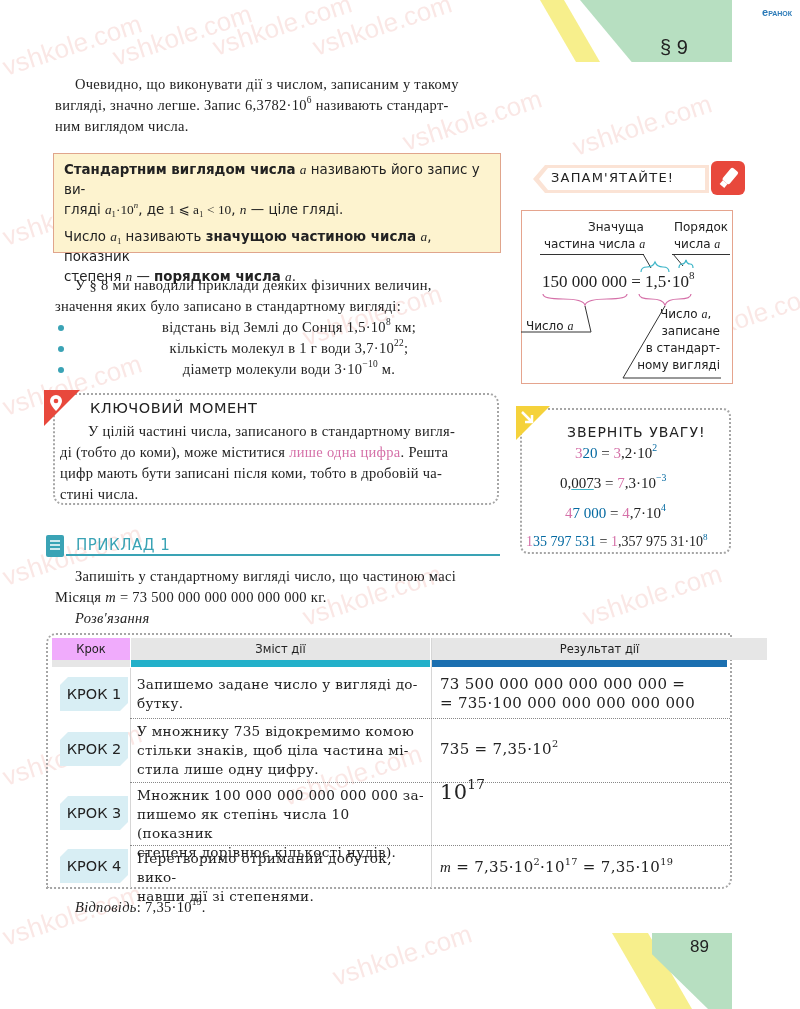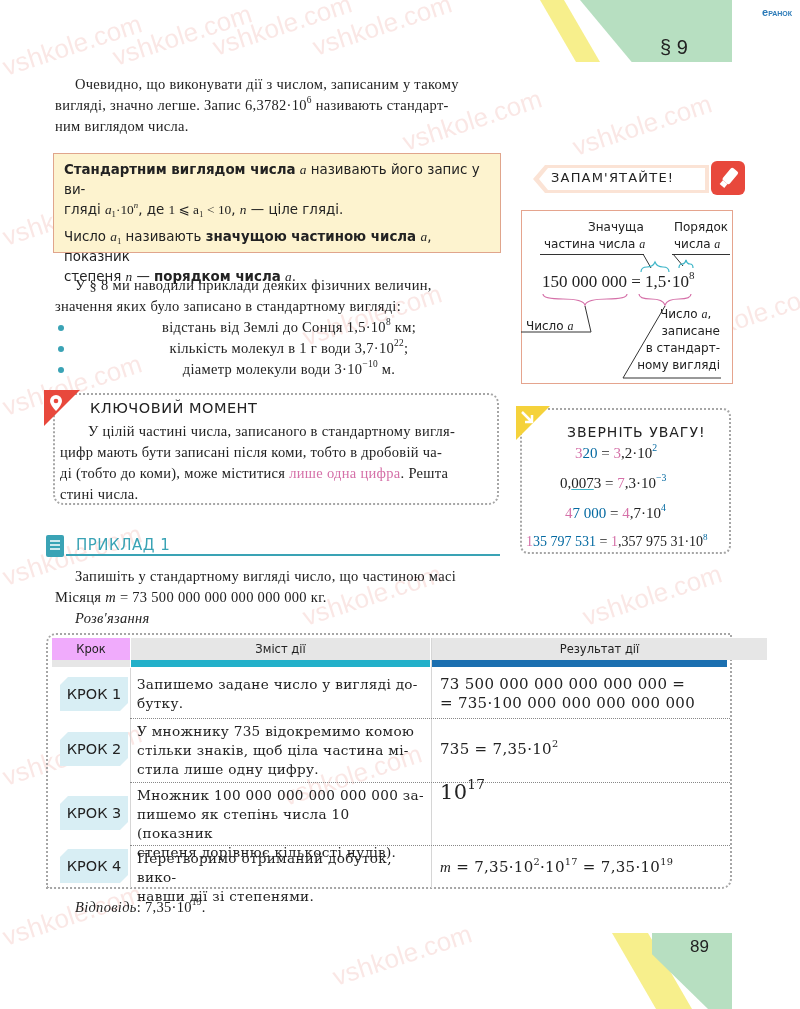--- a/index.html
+++ b/index.html
@@ -179,22 +179,22 @@
 <div class="keybox"></div>
 <div class="key-corner">
   <svg width="36" height="36" viewBox="0 0 36 36" style="position:absolute;left:0;top:0">
       <path d="M12 5 a6 6 0 0 1 6 6 c0 4 -6 10 -6 10 c0 0 -6 -6 -6 -10 a6 6 0 0 1 6 -6z" fill="#fff"></path>
       <circle cx="12" cy="11" r="2.3" fill="#e8483c"></circle>
     </svg>
 </div>
 <div class="key-title">КЛЮЧОВИЙ МОМЕНТ</div>
 <div class="abs body-text serif" style="left:60px;top:421px;width:432px;">
   <div style="text-indent:28px">У цілій частині числа, записаного в стандартному вигля-</div>
+  <div><span>ді (тобто до коми), може міститися </span><span class="pink">лише одна цифра</span><span>. Решта</span></div>
   <div>цифр мають бути записані після коми, тобто в дробовій ча-</div>
-  <div><span>ді (тобто до коми), може міститися </span><span class="pink">лише одна цифра</span><span>. Решта</span></div>
   <div>стині числа.</div>
 </div>
 
 <div class="attbox"></div>
 <div class="att-corner">
   <svg width="34" height="34" viewBox="0 0 34 34" style="position:absolute;left:0;top:0">
       <path d="M6 6 L16 16 M16 9 L16 16 L9 16" stroke="#fff" stroke-width="2.5" fill="none"></path>
     </svg>
 </div>
 <div class="att-title">ЗВЕРНІТЬ УВАГУ!</div>

